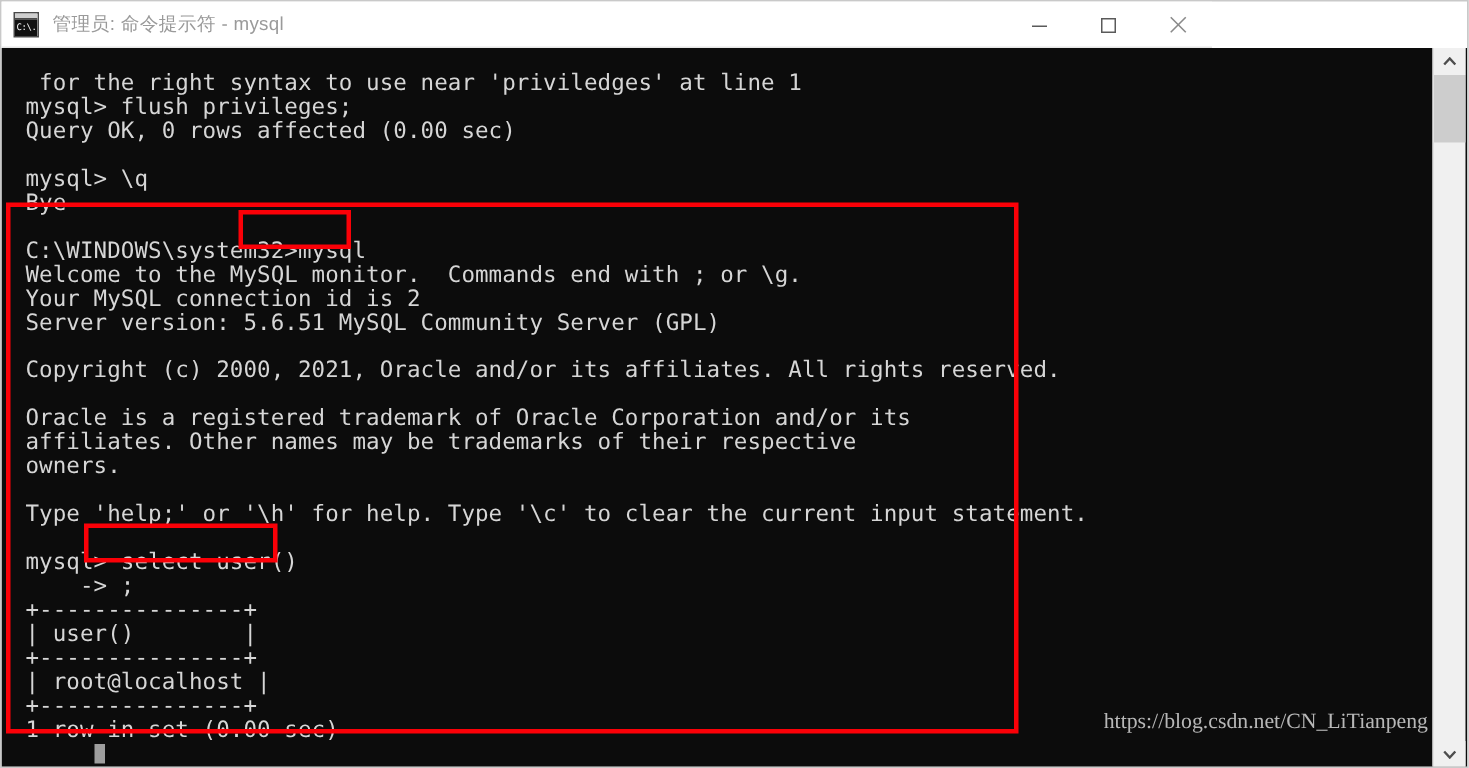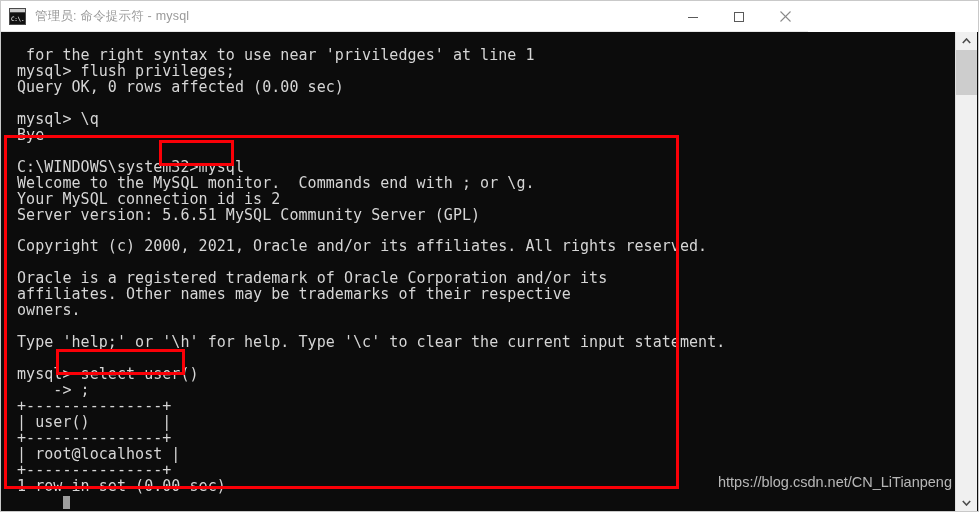--- a/index.html
+++ b/index.html
@@ -140,21 +140,21 @@
   #redbox-outer  { left: 3px;   top: 134px; width: 675px; height: 354px; }
   #redbox-mysql  { left: 158px; top: 139px; width: 75px;  height: 26px; }
   #redbox-select { left: 55px;  top: 348px; width: 129px; height: 26px; }
 
   
   #watermark {
     position: absolute;
     right: 26px;
     bottom: 21px;
     color: #c6c6c6;
-    font-family: Liberation Sans, sans-serif;
+    font-family: Liberation Serif, serif;
     font-size: 14.5px;
     white-space: nowrap;
     opacity: 0.92;
   }
 
   
   #scrollbar {
     position: absolute;
     right: 1px;
     top: 31px;

